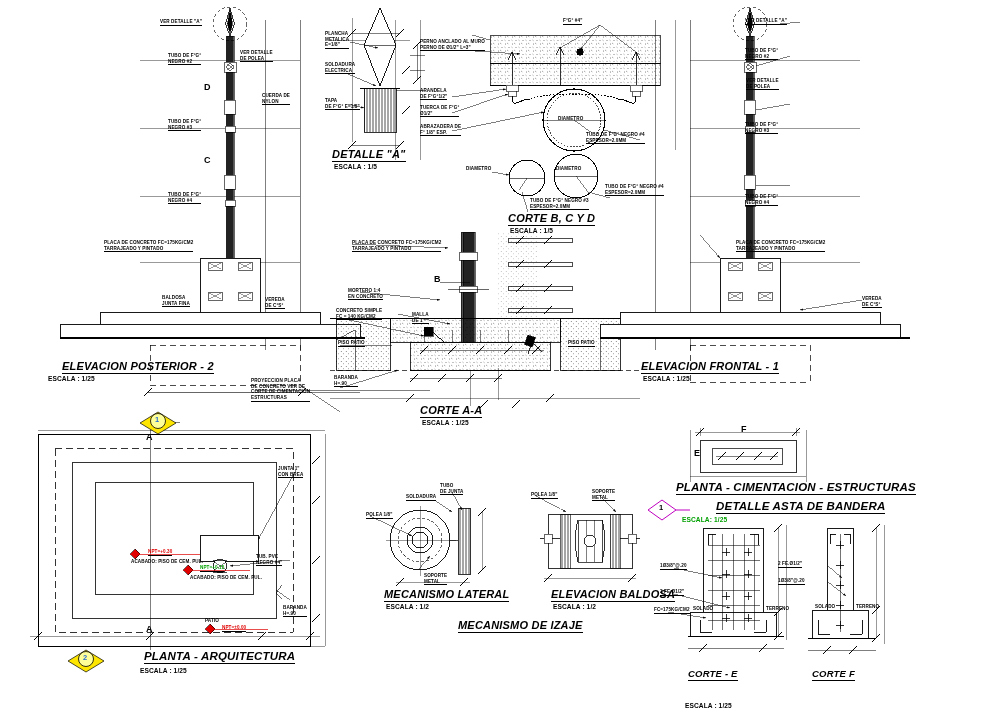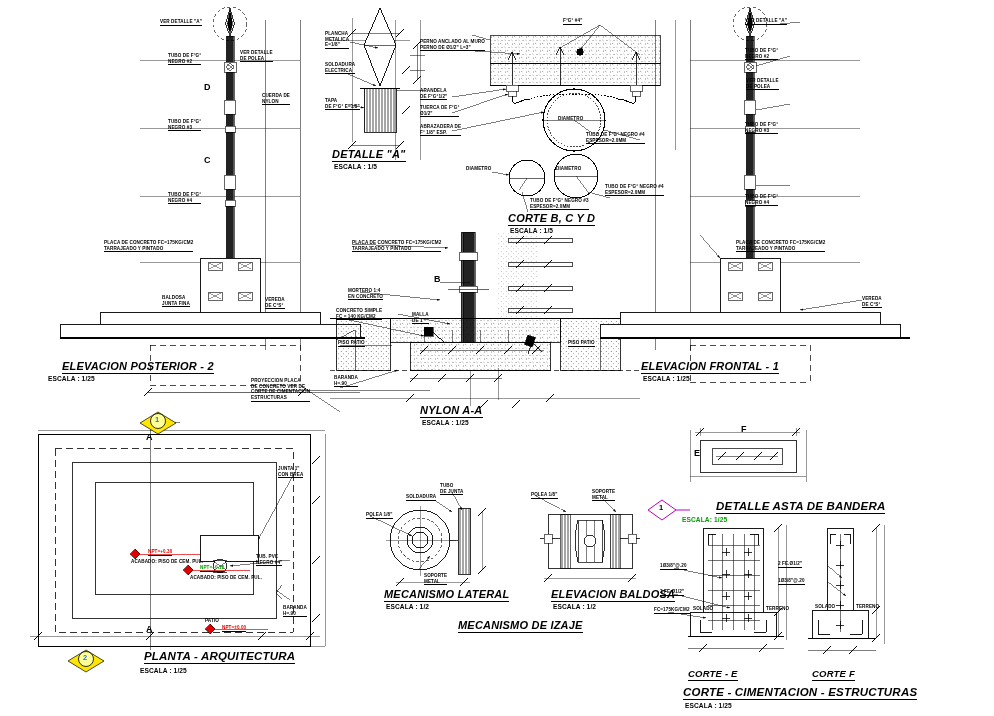--- a/index.html
+++ b/index.html
@@ -470,43 +470,43 @@
 
 <div class="ttl" style="left:62px;  top:360px;">ELEVACION POSTERIOR - 2</div>
 <div class="scl" style="left:48px;  top:375px;">ESCALA :  1/25</div>
 
 <div class="ttl" style="left:332px; top:148px;">DETALLE "A"</div>
 <div class="scl" style="left:334px; top:163px;">ESCALA :  1/5</div>
 
 <div class="ttl" style="left:508px; top:212px;">CORTE B, C Y D</div>
 <div class="scl" style="left:510px; top:227px;">ESCALA :  1/5</div>
 
-<div class="ttl" style="left:420px; top:404px;">NYLON A-A</div>
+<div class="ttl" style="left:420px; top:404px;">CORTE A-A</div>
 <div class="scl" style="left:422px; top:419px;">ESCALA :  1/25</div>
 
 <div class="ttl" style="left:641px; top:360px;">ELEVACION FRONTAL - 1</div>
 <div class="scl" style="left:643px; top:375px;">ESCALA :  1/25</div>
 
+<div class="ttl big" style="left:676px; top:481px;">PLANTA - CIMENTACION - ESTRUCTURAS</div>
 <div class="ttl big" style="left:716px; top:500px;">DETALLE ASTA DE BANDERA</div>
 <div class="scl green" style="left:682px; top:516px;">ESCALA: 1/25</div>
 
 <div class="ttl big" style="left:144px; top:650px;">PLANTA - ARQUITECTURA</div>
 <div class="scl" style="left:140px; top:667px;">ESCALA :  1/25</div>
 
 <div class="ttl" style="left:384px; top:588px;">MECANISMO LATERAL</div>
 <div class="scl" style="left:386px; top:603px;">ESCALA :  1/2</div>
 
 <div class="ttl" style="left:551px; top:588px;">ELEVACION BALDOSA</div>
 <div class="scl" style="left:553px; top:603px;">ESCALA :  1/2</div>
 
 <div class="ttl" style="left:458px; top:619px;">MECANISMO DE IZAJE</div>
 
 <div class="ttl" style="left:688px; top:668px; font-size:9.5px;text-align:right;">CORTE - E</div>
 <div class="ttl" style="left:812px; top:668px; font-size:9.5px;">CORTE  F</div>
-<div class="ttl big" style="left:683px; top:686px;">CORTE - CIMENTACION - ESTRUCTURAS</div>
 <div class="scl" style="left:685px; top:702px;">ESCALA :  1/25</div>
 
 <div class="nt u" style="left:160px; top:19px;">VER DETALLE "A"</div>
 <div class="nt u" style="left:240px; top:50px; white-space:pre;">VER DETALLE
 DE POLEA</div>
 <div class="nt u" style="left:168px; top:53px; white-space:pre;">TUBO DE F°G°
 NEGRO #2</div>
 <div class="nt u" style="left:168px; top:119px; white-space:pre;">TUBO DE F°G°
 NEGRO #3</div>
 <div class="nt u" style="left:168px; top:192px; white-space:pre;">TUBO DE F°G°

